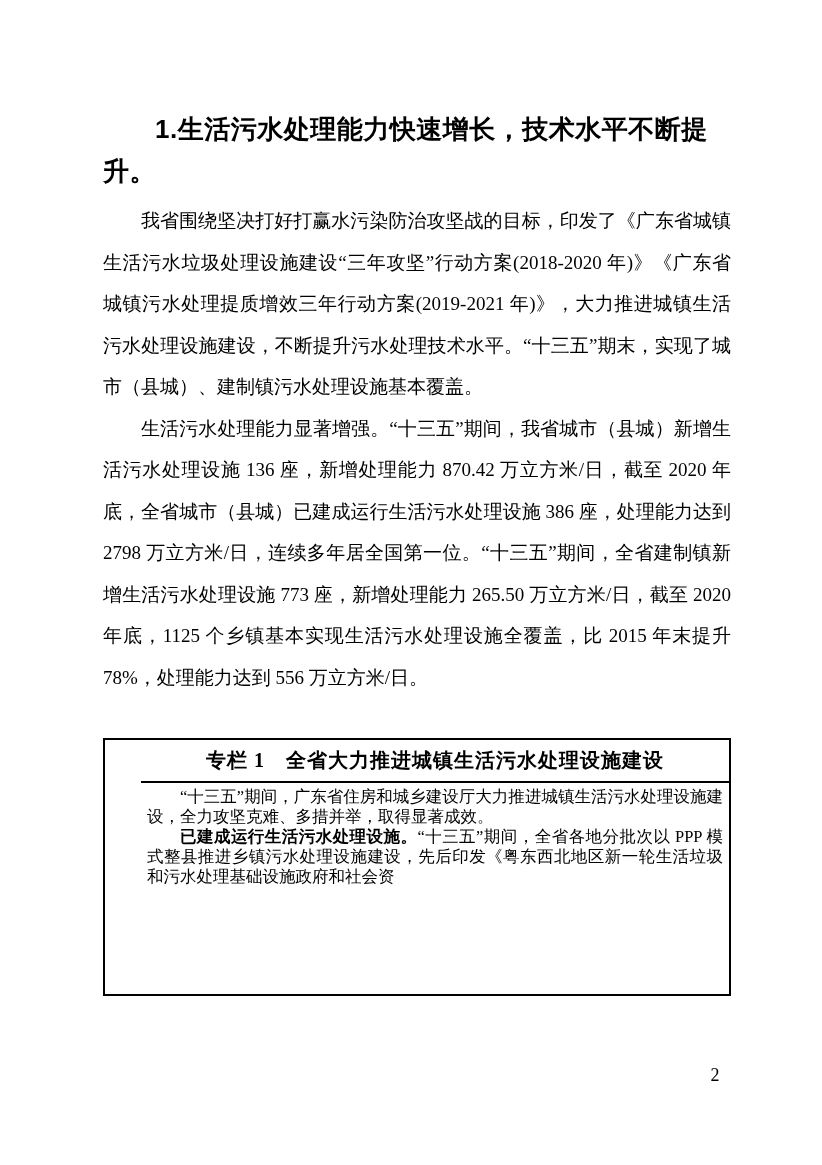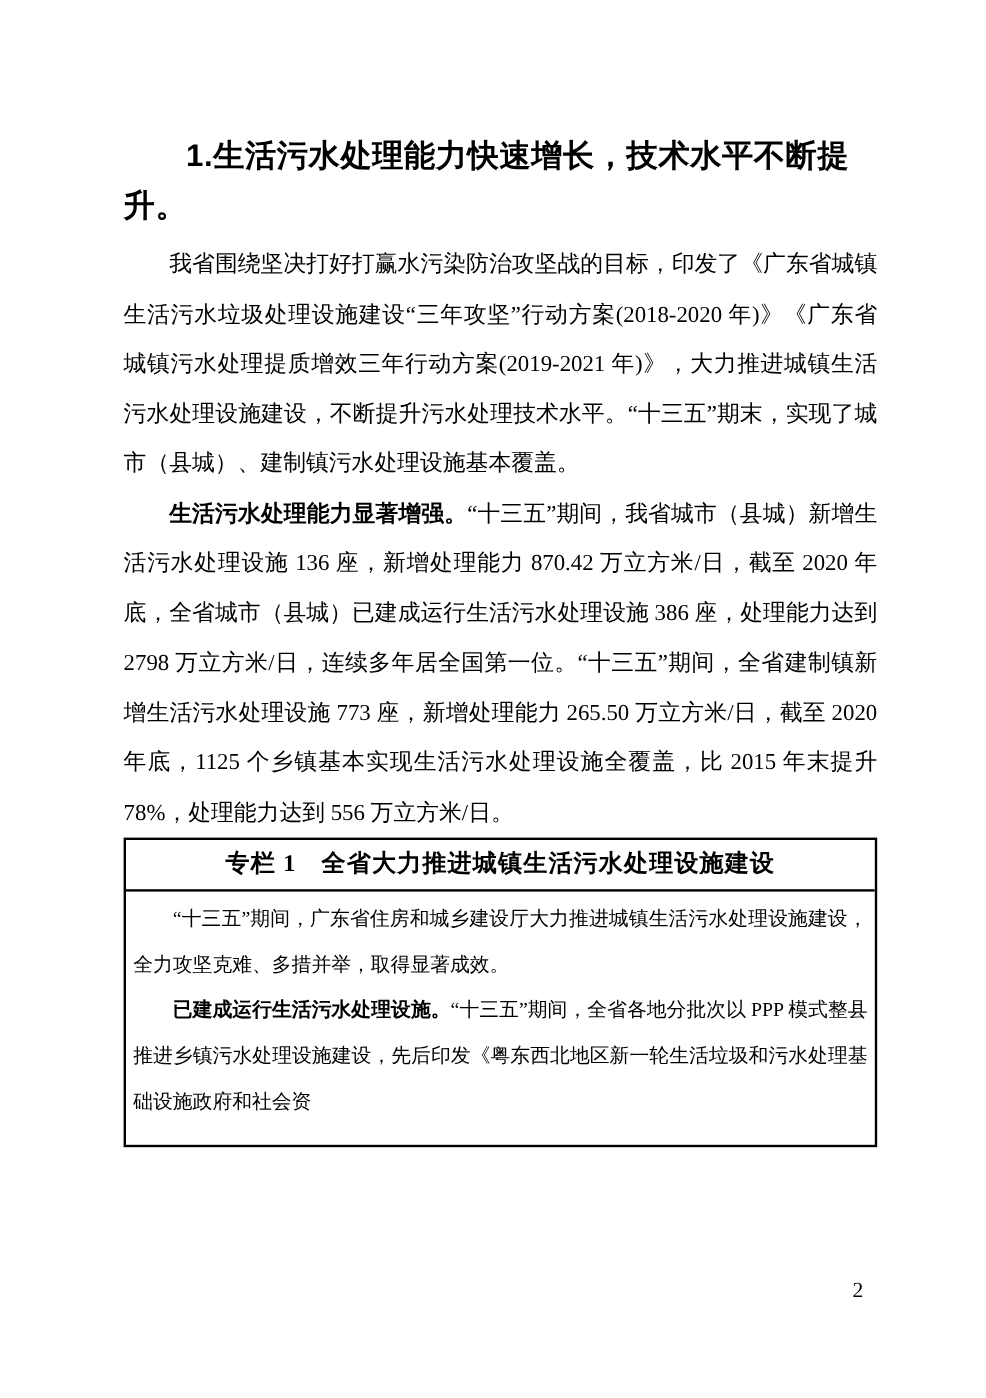--- a/index.html
+++ b/index.html
@@ -33,44 +33,46 @@
   }
   .para {
     font-size: 19px;
     line-height: 41.5px;
     margin: 0;
     text-align: justify;
     text-indent: 2em;
   }
   .lead-hei {
     font-family: "Liberation Sans", "DejaVu Sans", sans-serif;
-    font-weight: bold;
+    font-weight: normal;
   }
   .callout-box {
+    margin-top: 40px;
     border: 2px solid #000000;
     height: 258px;
     box-sizing: border-box;
     overflow: hidden;
+    padding-left: 36px;
   }
   .box-title {
     font-size: 20px;
     font-weight: bold;
     text-align: center;
     height: 43px;
     line-height: 41px;
     border-bottom: 2px solid #000000;
     box-sizing: border-box;
     letter-spacing: 1px;
   }
   .box-body {
     padding: 4px 6px 0 6px;
   }
   .box-para {
     font-size: 16.5px;
-    line-height: 38px;
+    line-height: 20px;
     margin: 0;
     text-align: justify;
     text-indent: 2em;
   }
   .box-lead {
     font-weight: bold;
   }
   .page-number {
     position: absolute;
     left: 700px;

